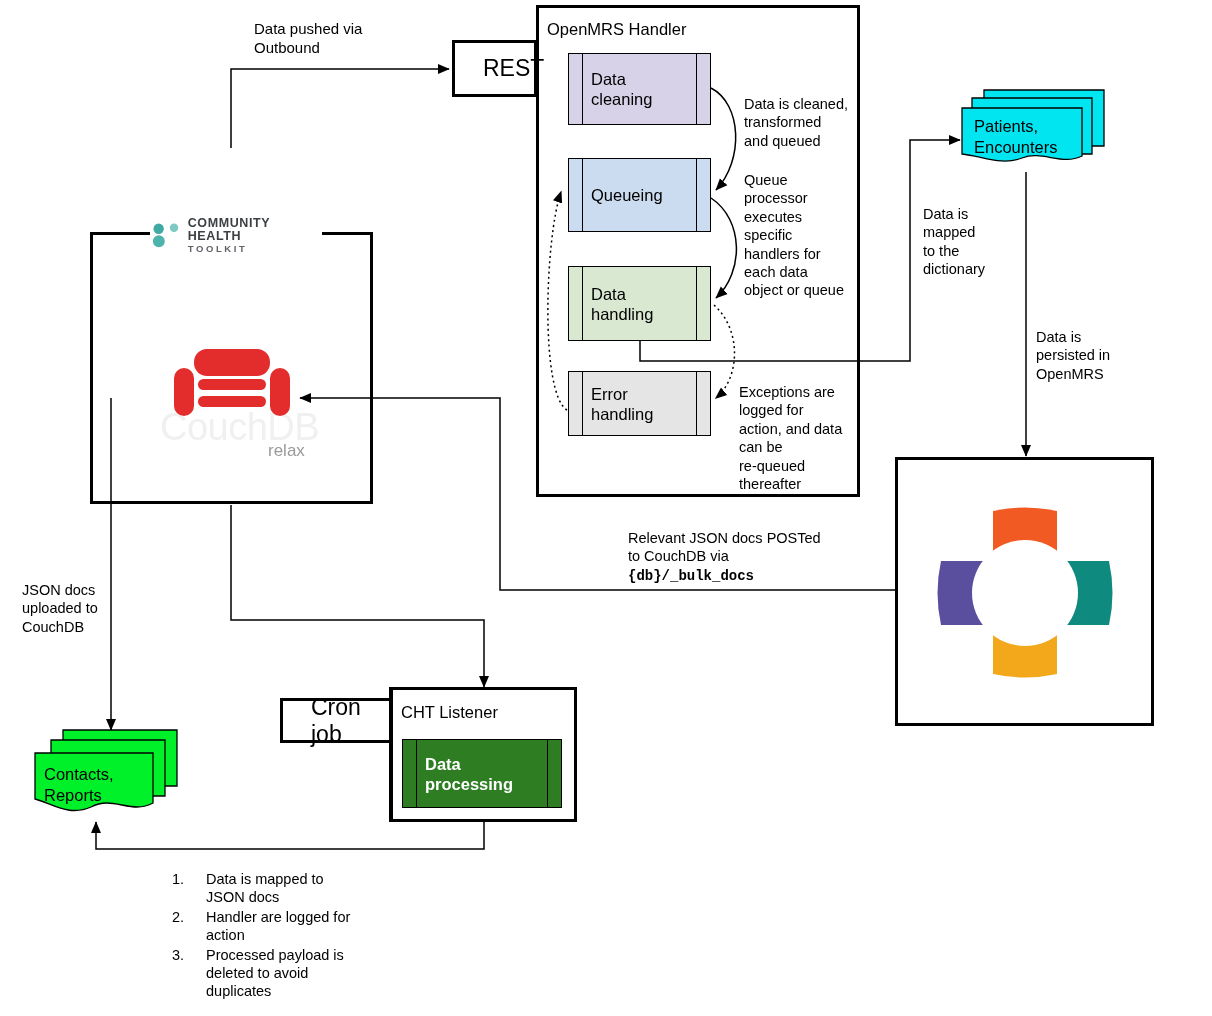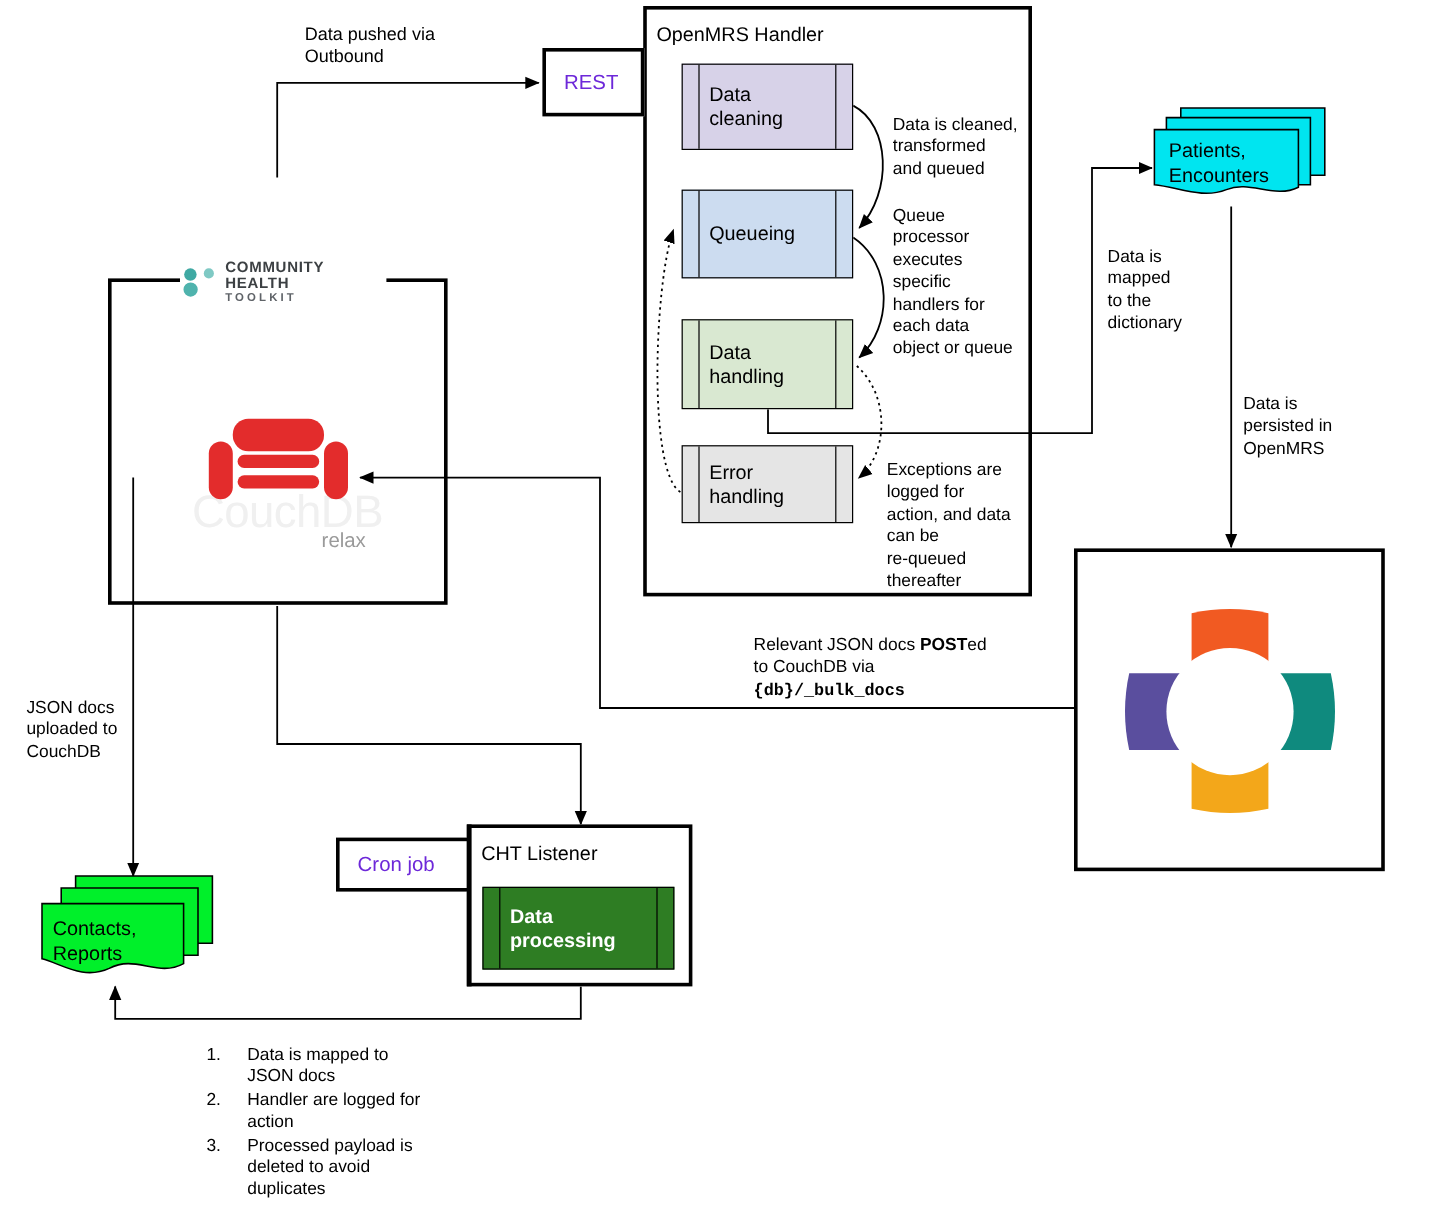--- a/index.html
+++ b/index.html
@@ -78,23 +78,23 @@
   
   .plain-box {
     position: absolute;
     box-sizing: border-box;
     border: 3.5px solid #000000;
     background: #ffffff;
     display: flex;
     align-items: center;
   }
   .plain-box span {
-    font-size: 17px;
-    color: #6d28d9;
-    padding-left: 15px;
+    font-size: 23px;
+    color: #000000;
+    padding-left: 28px;
   }
   
   .docstack { position: absolute; }
   .docstack .txt {
     position: absolute;
     font-size: 16.5px;
     line-height: 1.25;
     color: #000000;
     white-space: pre-line;
     z-index: 5;
@@ -150,21 +150,21 @@
   .numlist {
     position: absolute;
     font-size: 14.5px;
     line-height: 1.27;
     color: #000;
   }
   .numlist .row { display: flex; margin-bottom: 1px; }
   .numlist .num { width: 34px; flex: none; }
   .numlist .body { white-space: pre-line; }
   .mono { font-family: "Liberation Mono", monospace; font-weight: bold; font-size: 14px; }
-  b { font-weight: bold; }
+  b { font-weight: normal; }
 </style>
 </head>
 <body>
 
 <div id="canvas">
 
   <svg class="svg-layer" viewBox="0 0 1212 1016" width="1212" height="1016">
     <defs>
       <marker id="arw" markerWidth="9" markerHeight="9" refX="7.5" refY="4" orient="auto" markerUnits="strokeWidth">
         <path d="M0,0.6 L8,4 L0,7.4 z" fill="#000"></path>

